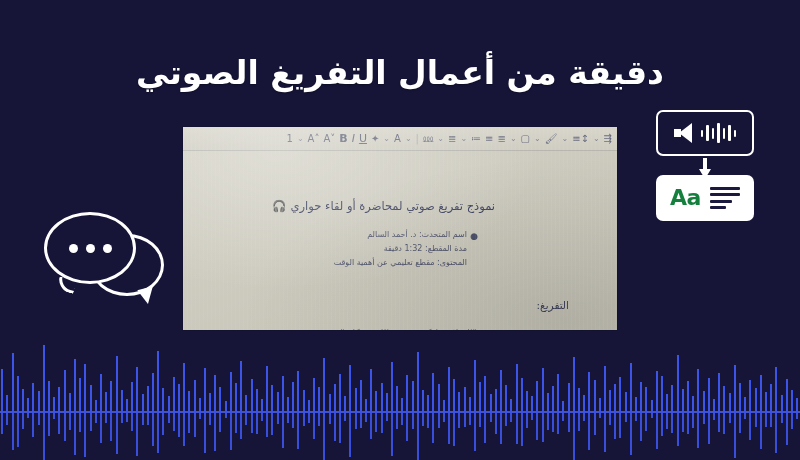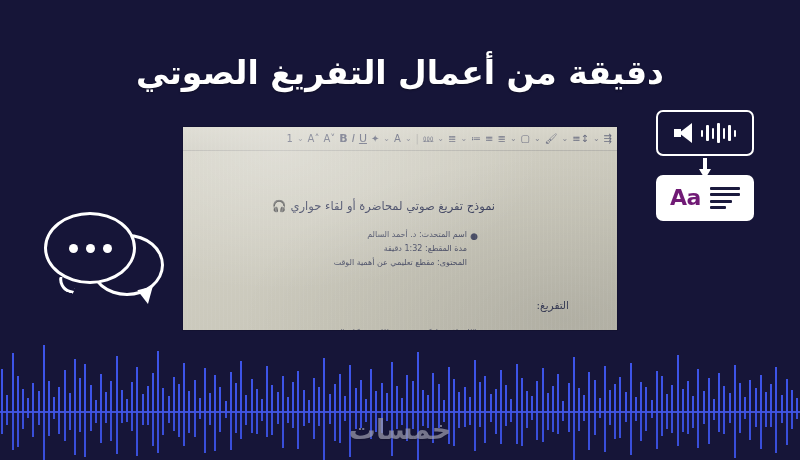--- a/index.html
+++ b/index.html
@@ -101,21 +101,21 @@
     border-left:6px solid transparent;border-right:6px solid transparent;
     border-top:10px solid #fff;
   }
 
   .badge-text{
     position:absolute;left:656px;top:175px;width:98px;height:46px;
     background:#ffffff;border-radius:7px;
     display:flex;align-items:center;justify-content:center;gap:9px;
   }
   .aa{
-    color:#701a75;font-size:22px;font-weight:bold;line-height:1;
+    color:#15803d;font-size:22px;font-weight:bold;line-height:1;
     letter-spacing:-.5px;
     font-family:"DejaVu Sans","Liberation Sans",sans-serif;
   }
   .lines{display:flex;flex-direction:column;gap:3.5px;align-items:flex-start;}
   .lines i{display:block;height:3px;background:#1b1a3e;border-radius:1px;}
 
   
   .bubbles{position:absolute;left:44px;top:212px;width:122px;height:100px;}
   .bub{
     position:absolute;border:3px solid #ffffff;border-radius:50%;
@@ -566,15 +566,14 @@
         <i style="left: 780.52px; top: 73px; height: 12px; background: rgb(61, 84, 232); opacity: 0.92;"></i>
         <i style="left: 785.71px; top: 41px; height: 32px; background: rgb(61, 84, 232);"></i>
         <i style="left: 785.71px; top: 73px; height: 34px; background: rgb(61, 84, 232); opacity: 0.92;"></i>
         <i style="left: 790.91px; top: 52px; height: 21px; background: rgb(61, 84, 232);"></i>
         <i style="left: 790.91px; top: 73px; height: 18px; background: rgb(61, 84, 232); opacity: 0.92;"></i>
         <i style="left: 796.1px; top: 60px; height: 13px; background: rgb(61, 84, 232);"></i>
         <i style="left: 796.1px; top: 73px; height: 8px; background: rgb(61, 84, 232); opacity: 0.92;"></i>
       </div>
   </div>
 
-  <div class="watermark">خمسات</div>
 
 </div>
 
 </body></html>

